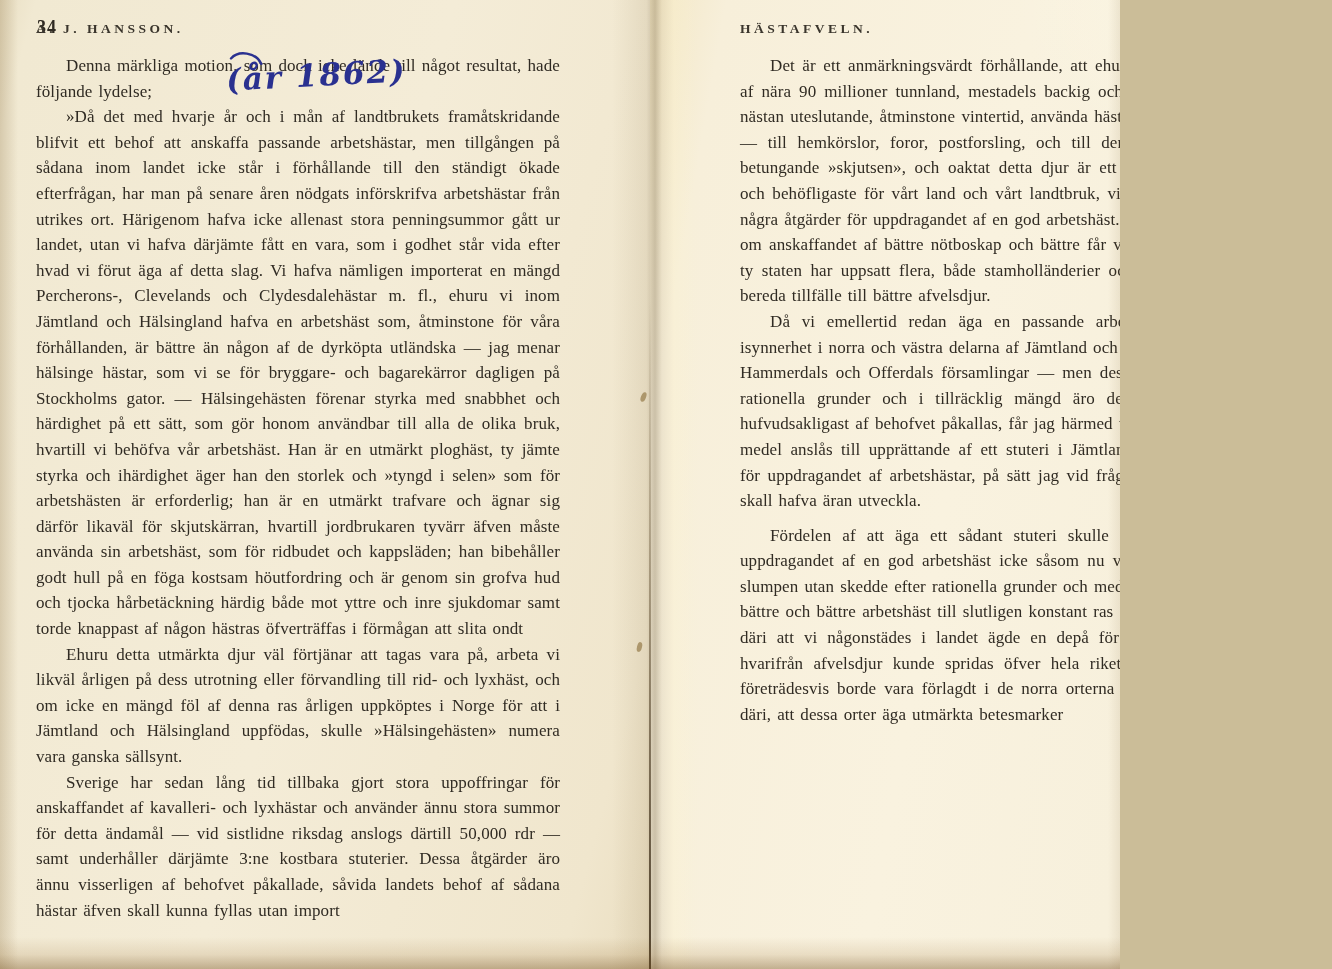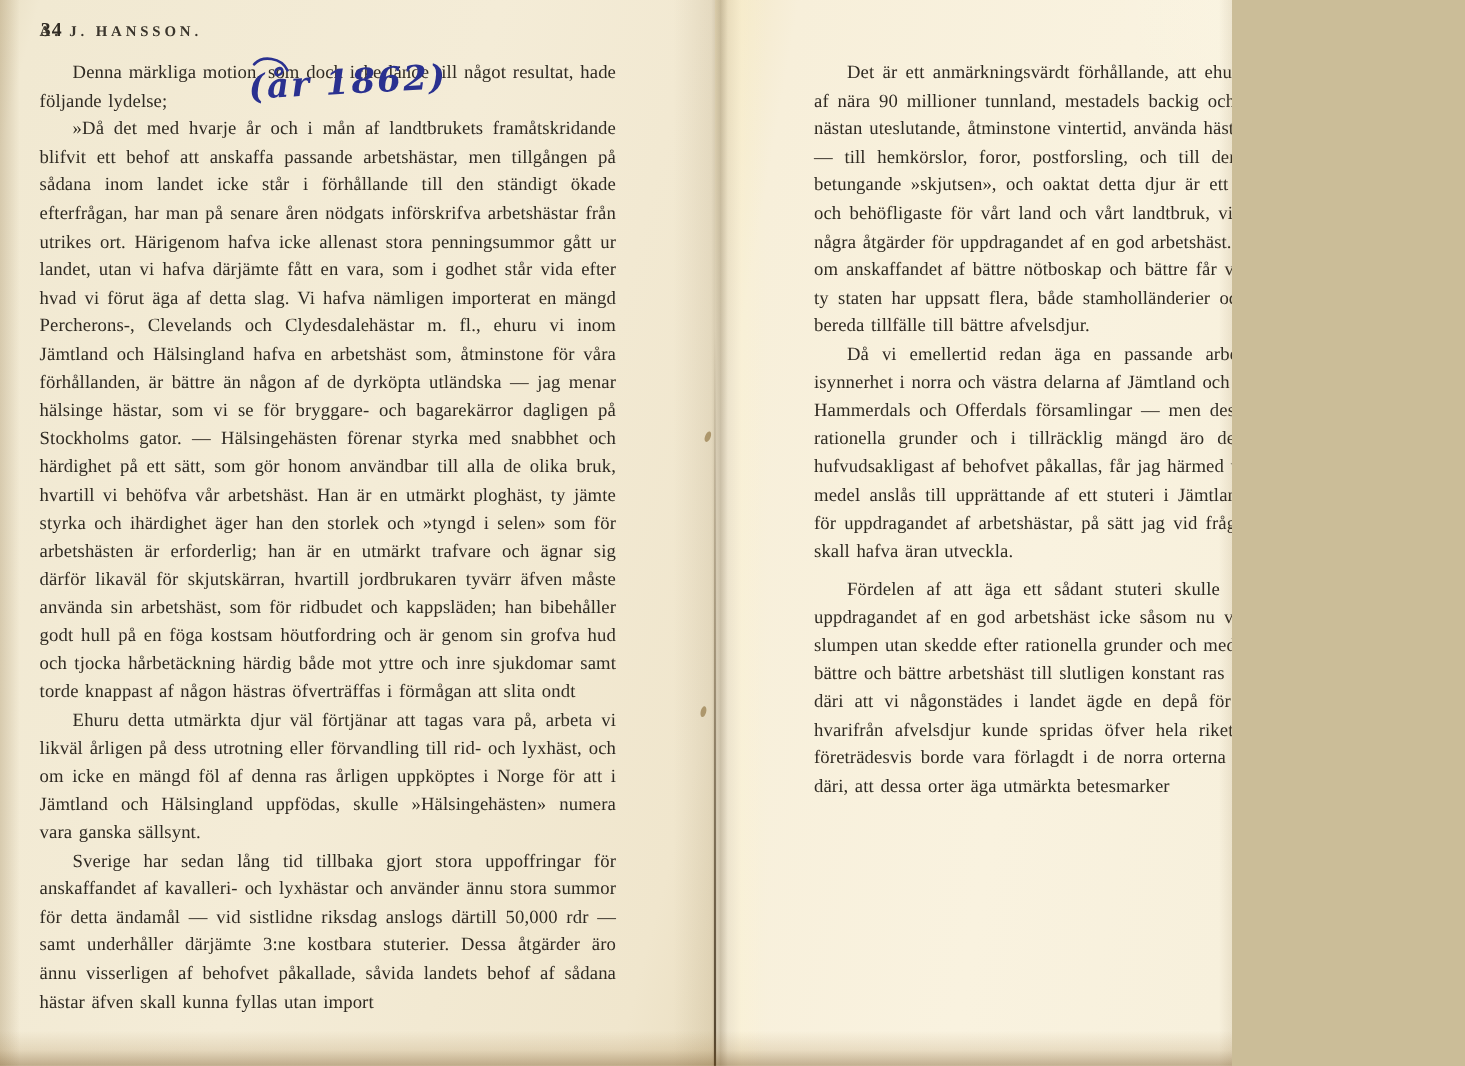--- a/index.html
+++ b/index.html
@@ -75,20 +75,21 @@
       <svg width="34" height="18" viewBox="0 0 34 18">
         <path d="M32 16 C 27 4, 10 1, 2 9" fill="none" stroke="#2a3190" stroke-width="2.4" stroke-linecap="round"></path>
       </svg>
       <span>(år 1862)</span>
     </div>
   </div>
 
   <div class="page page-right">
     <div class="top-right-glow"></div>
     <div class="page-number">35</div>
+    <div class="running-header">HÄSTAFVELN.</div>
     <div class="text-col">
         <p class="para indent">Det är ett anmärkningsvärdt förhållande, att ehuru vårt land utgöres af nära 90 millioner tunnland, mestadels backig och ojämn jord och vi nästan uteslutande, åtminstone vintertid, använda hästen till transportkraft — till hemkörslor, foror, postforsling, och till den för jordbruket så betungande »skjutsen», och oaktat detta djur är ett bland de viktigaste och behöfligaste för vårt land och vårt landtbruk, vi likväl icke vidtagit några åtgärder för uppdragandet af en god arbetshäst. Däremot har frågan om anskaffandet af bättre nötboskap och bättre får vunnit allmänt bifall, ty staten har uppsatt flera, både stamholländerier och schäferier för att bereda tillfälle till bättre afvelsdjur.</p>
         <p class="para indent">Då vi emellertid redan äga en passande arbetshäst i landet — isynnerhet i norra och västra delarna af Jämtland och Hälsingland, t. ex. i Hammerdals och Offerdals församlingar — men dess uppdragning efter rationella grunder och i tillräcklig mängd äro de åtgärder, som nu hufvudsakligast af behofvet påkallas, får jag härmed vördsamt föreslå, att medel anslås till upprättande af ett stuteri i Jämtland eller Hälsingland för uppdragandet af arbetshästar, på sätt jag vid frågans pröfning vidare skall hafva äran utveckla.</p>
         <p class="para indent gap">Fördelen af att äga ett sådant stuteri skulle ligga dels däri, att uppdragandet af en god arbetshäst icke såsom nu vore öfverlämnadt åt slumpen utan skedde efter rationella grunder och med bildandet af en allt bättre och bättre arbetshäst till slutligen konstant ras såsom mål, och dels däri att vi någonstädes i landet ägde en depå för en god arbetshäst, hvarifrån afvelsdjur kunde spridas öfver hela riket. Hvarföre stuteriet företrädesvis borde vara förlagdt i de norra orterna har sin grund såväl däri, att dessa orter äga utmärkta betesmarker</p>
       </div>
   </div>
 
   <div class="gutter-shadow"></div>
   <div class="gutter-line"></div>
   <div class="stitch stitch-1"></div>

